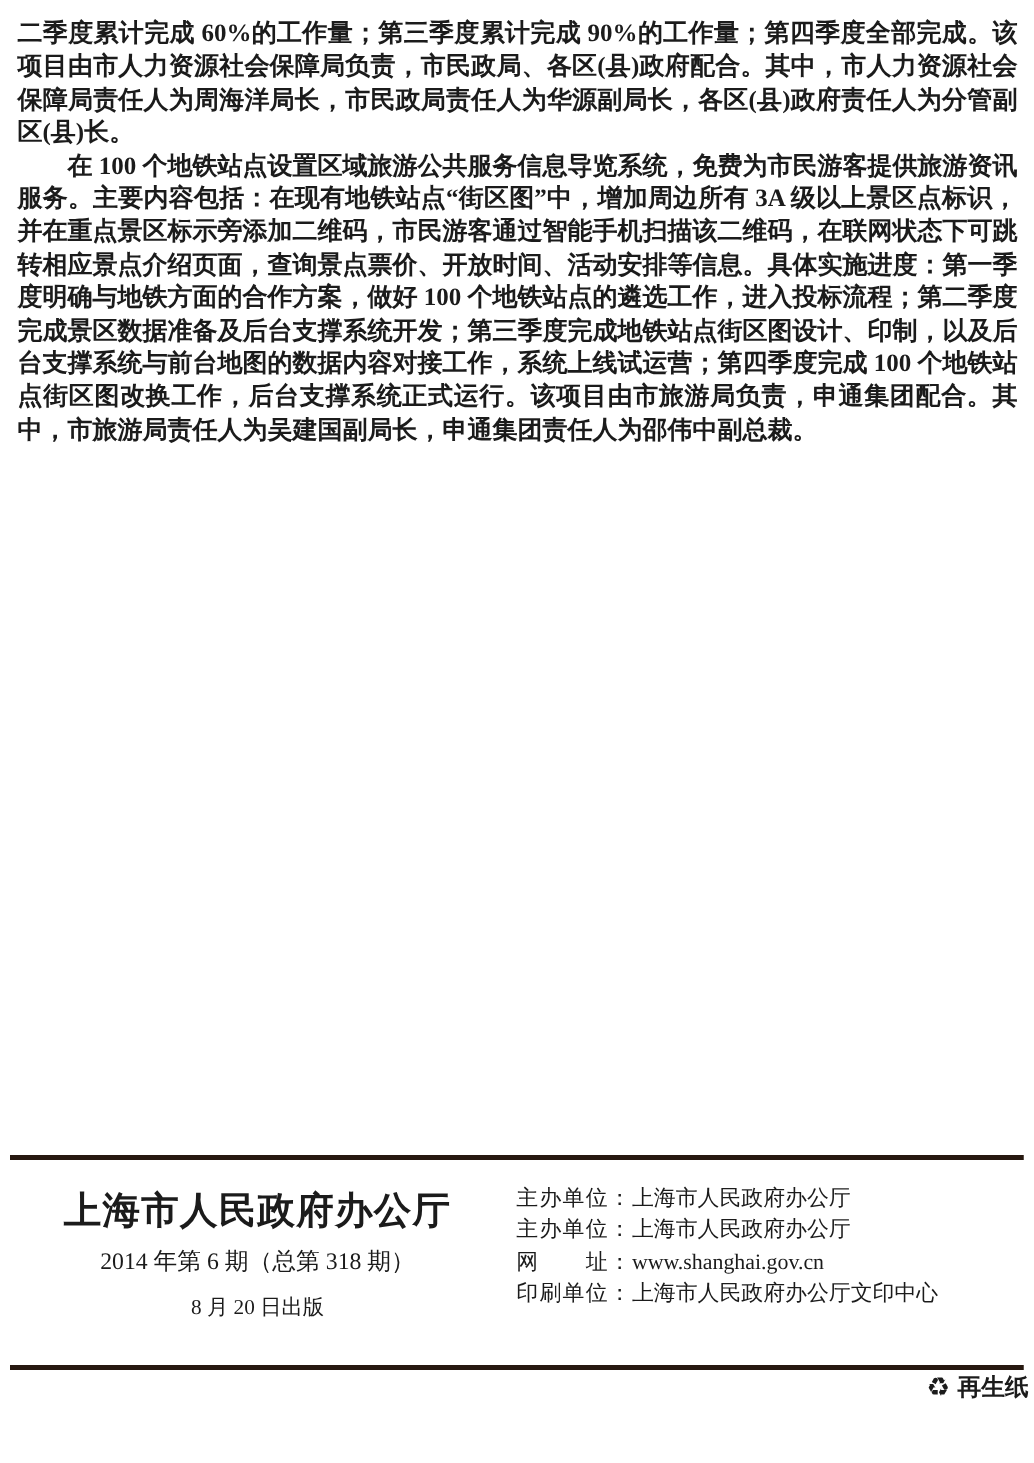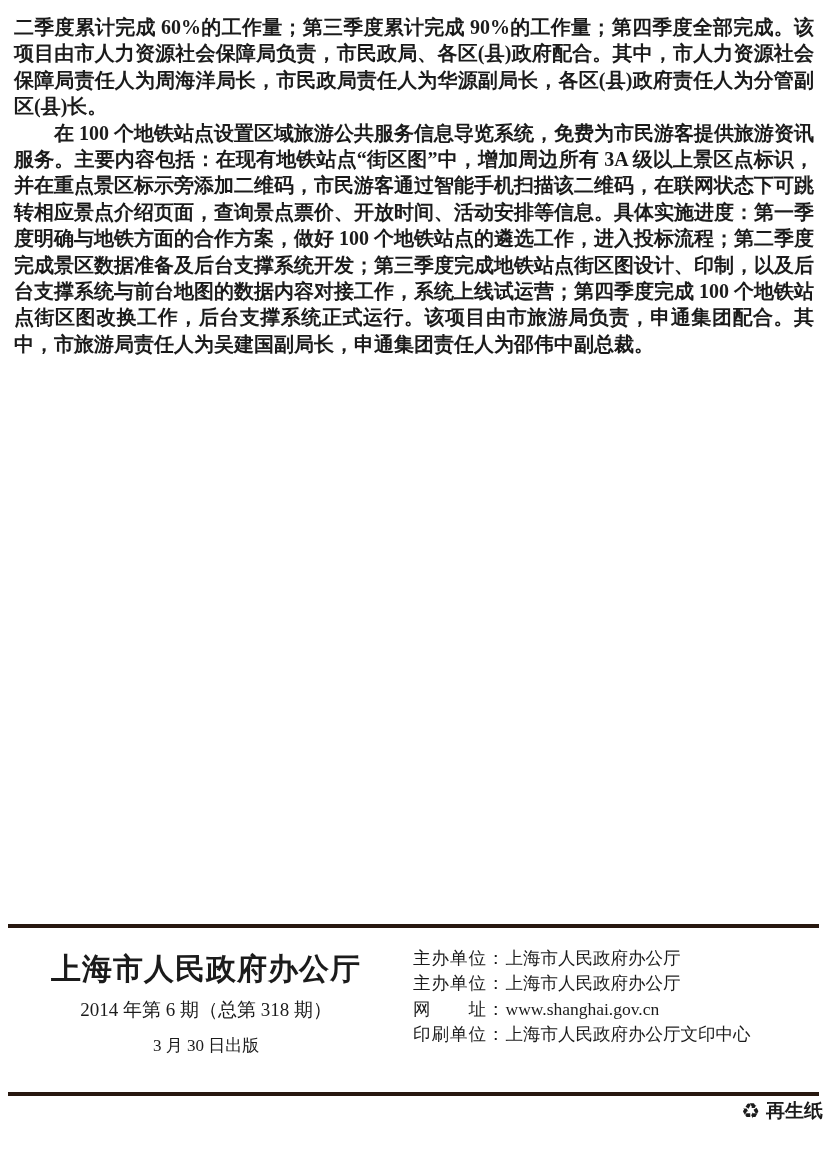--- a/index.html
+++ b/index.html
@@ -107,21 +107,21 @@
 <div class="page-body">
   <p>二季度累计完成 60%的工作量；第三季度累计完成 90%的工作量；第四季度全部完成。该项目由市人力资源社会保障局负责，市民政局、各区(县)政府配合。其中，市人力资源社会保障局责任人为周海洋局长，市民政局责任人为华源副局长，各区(县)政府责任人为分管副区(县)长。</p>
   <p class="indented">在 100 个地铁站点设置区域旅游公共服务信息导览系统，免费为市民游客提供旅游资讯服务。主要内容包括：在现有地铁站点“街区图”中，增加周边所有 3A 级以上景区点标识，并在重点景区标示旁添加二维码，市民游客通过智能手机扫描该二维码，在联网状态下可跳转相应景点介绍页面，查询景点票价、开放时间、活动安排等信息。具体实施进度：第一季度明确与地铁方面的合作方案，做好 100 个地铁站点的遴选工作，进入投标流程；第二季度完成景区数据准备及后台支撑系统开发；第三季度完成地铁站点街区图设计、印制，以及后台支撑系统与前台地图的数据内容对接工作，系统上线试运营；第四季度完成 100 个地铁站点街区图改换工作，后台支撑系统正式运行。该项目由市旅游局负责，申通集团配合。其中，市旅游局责任人为吴建国副局长，申通集团责任人为邵伟中副总裁。</p>
 </div>
 
 <div class="rule rule-top"></div>
 
 <div class="colophon-left">
   <div class="gazette-title">上海市人民政府办公厅</div>
   <div class="issue-line">2014 年第 6 期（总第 318 期）</div>
-  <div class="publish-line">3 月 30 日出版</div>
+  <div class="publish-line">8 月 20 日出版</div>
 </div>
 
 <div class="colophon-right">
   <div class="info-line">
     <span class="info-label">主办单位：</span><span class="info-value">上海市人民政府办公厅</span>
   </div>
   <div class="info-line">
     <span class="info-label">主办单位：</span><span class="info-value">上海市人民政府办公厅</span>
   </div>
   <div class="info-line">

